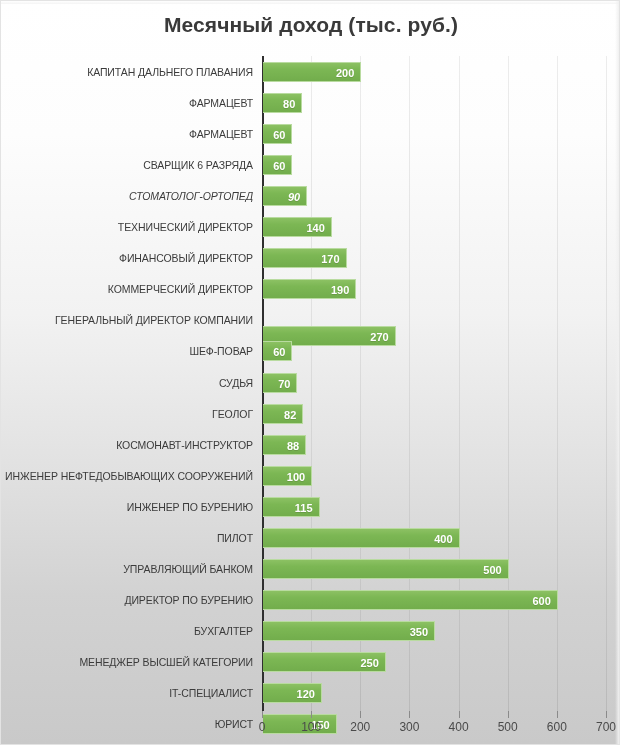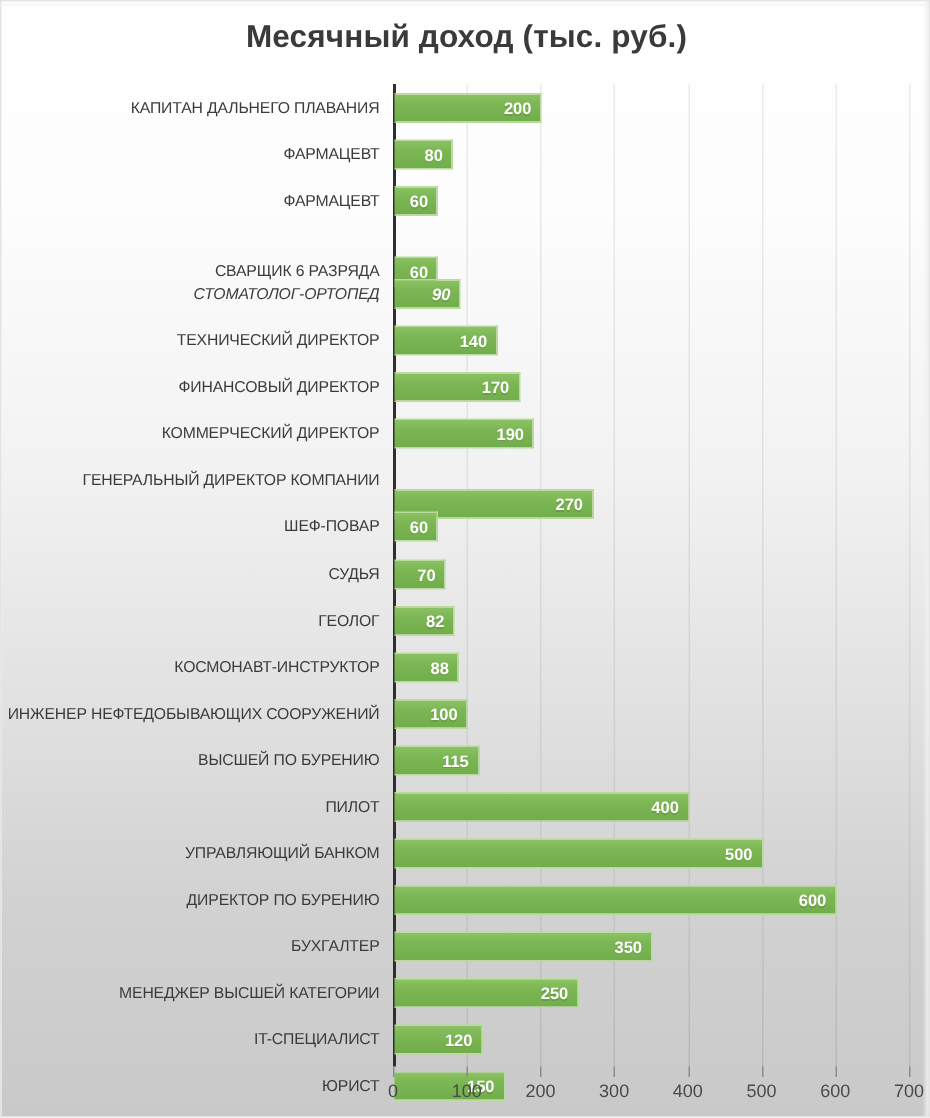--- a/index.html
+++ b/index.html
@@ -186,21 +186,21 @@
         <div class="bar" style="width: 39.3143px;">
           <div class="bar-value">80</div>
         </div>
       </div>
       <div class="cat-row" style="top: 123.1px;">
         <div class="cat-label">ФАРМАЦЕВТ</div>
         <div class="bar" style="width: 29.4857px;">
           <div class="bar-value">60</div>
         </div>
       </div>
-      <div class="cat-row" style="top: 154.15px; margin-top: 16px;">
+      <div class="cat-row" style="top: 154.15px;">
         <div class="cat-label">СВАРЩИК 6 РАЗРЯДА</div>
         <div class="bar" style="width: 29.4857px;">
           <div class="bar-value">60</div>
         </div>
       </div>
       <div class="cat-row" style="top: 185.2px; font-style: italic;">
         <div class="cat-label">СТОМАТОЛОГ-ОРТОПЕД</div>
         <div class="bar" style="width: 44.2286px;">
           <div class="bar-value">90</div>
         </div>
@@ -253,21 +253,21 @@
           <div class="bar-value">88</div>
         </div>
       </div>
       <div class="cat-row" style="top: 464.65px;">
         <div class="cat-label">ИНЖЕНЕР НЕФТЕДОБЫВАЮЩИХ СООРУЖЕНИЙ</div>
         <div class="bar" style="width: 49.1429px;">
           <div class="bar-value">100</div>
         </div>
       </div>
       <div class="cat-row" style="top: 495.7px;">
-        <div class="cat-label">ВЫСШЕЙ ПО БУРЕНИЮ</div>
+        <div class="cat-label">ИНЖЕНЕР ПО БУРЕНИЮ</div>
         <div class="bar" style="width: 56.5143px;">
           <div class="bar-value">115</div>
         </div>
       </div>
       <div class="cat-row" style="top: 526.75px;">
         <div class="cat-label">ПИЛОТ</div>
         <div class="bar" style="width: 196.571px;">
           <div class="bar-value">400</div>
         </div>
       </div>

